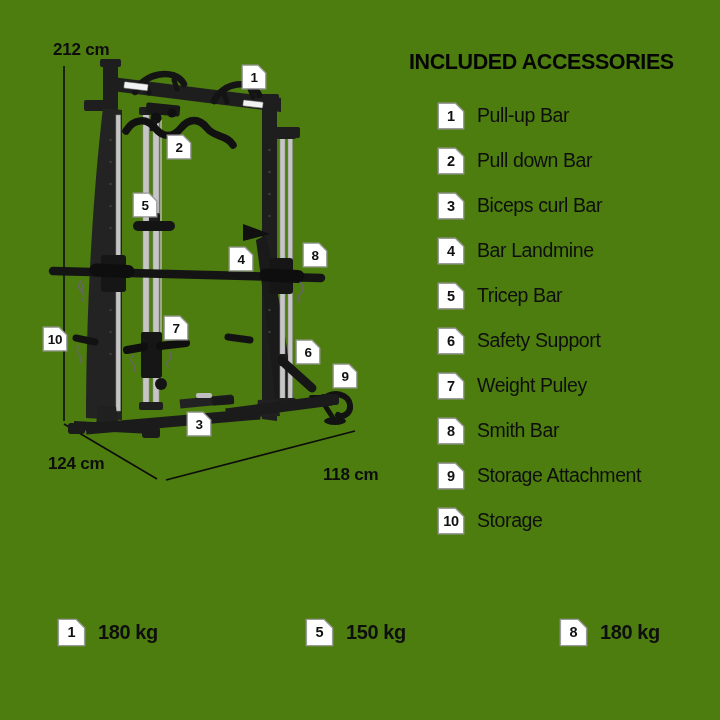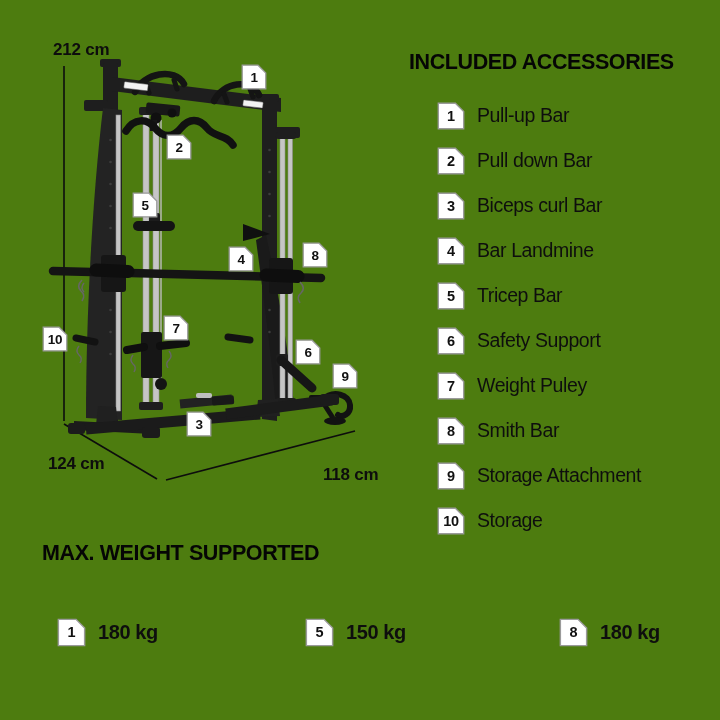--- a/index.html
+++ b/index.html
@@ -332,21 +332,20 @@
       <span class="badge b28">
           <svg viewBox="0 0 32 32">
             <path d="M1.5,1.5 H21 L30.5,11 V30.5 H1.5 Z" fill="#ffffff" stroke="#9a9a9a" stroke-width="1.6"></path>
           </svg>
           <span class="num">10</span>
         </span>
       <span class="acc-label">Storage</span>
     </div>
   </div>
 
-  <div class="section-title" style="left:42px;top:541px;">MAX. WEIGHT SUPPORTED</div>
 
   <div class="weight-entry" style="left:57px;">
     <span class="badge b29">
         <svg viewBox="0 0 32 32">
           <path d="M1.5,1.5 H21 L30.5,11 V30.5 H1.5 Z" fill="#ffffff" stroke="#9a9a9a" stroke-width="1.6"></path>
         </svg>
         <span class="num">1</span>
       </span>
     <span class="weight-value">180 kg</span>
   </div>

